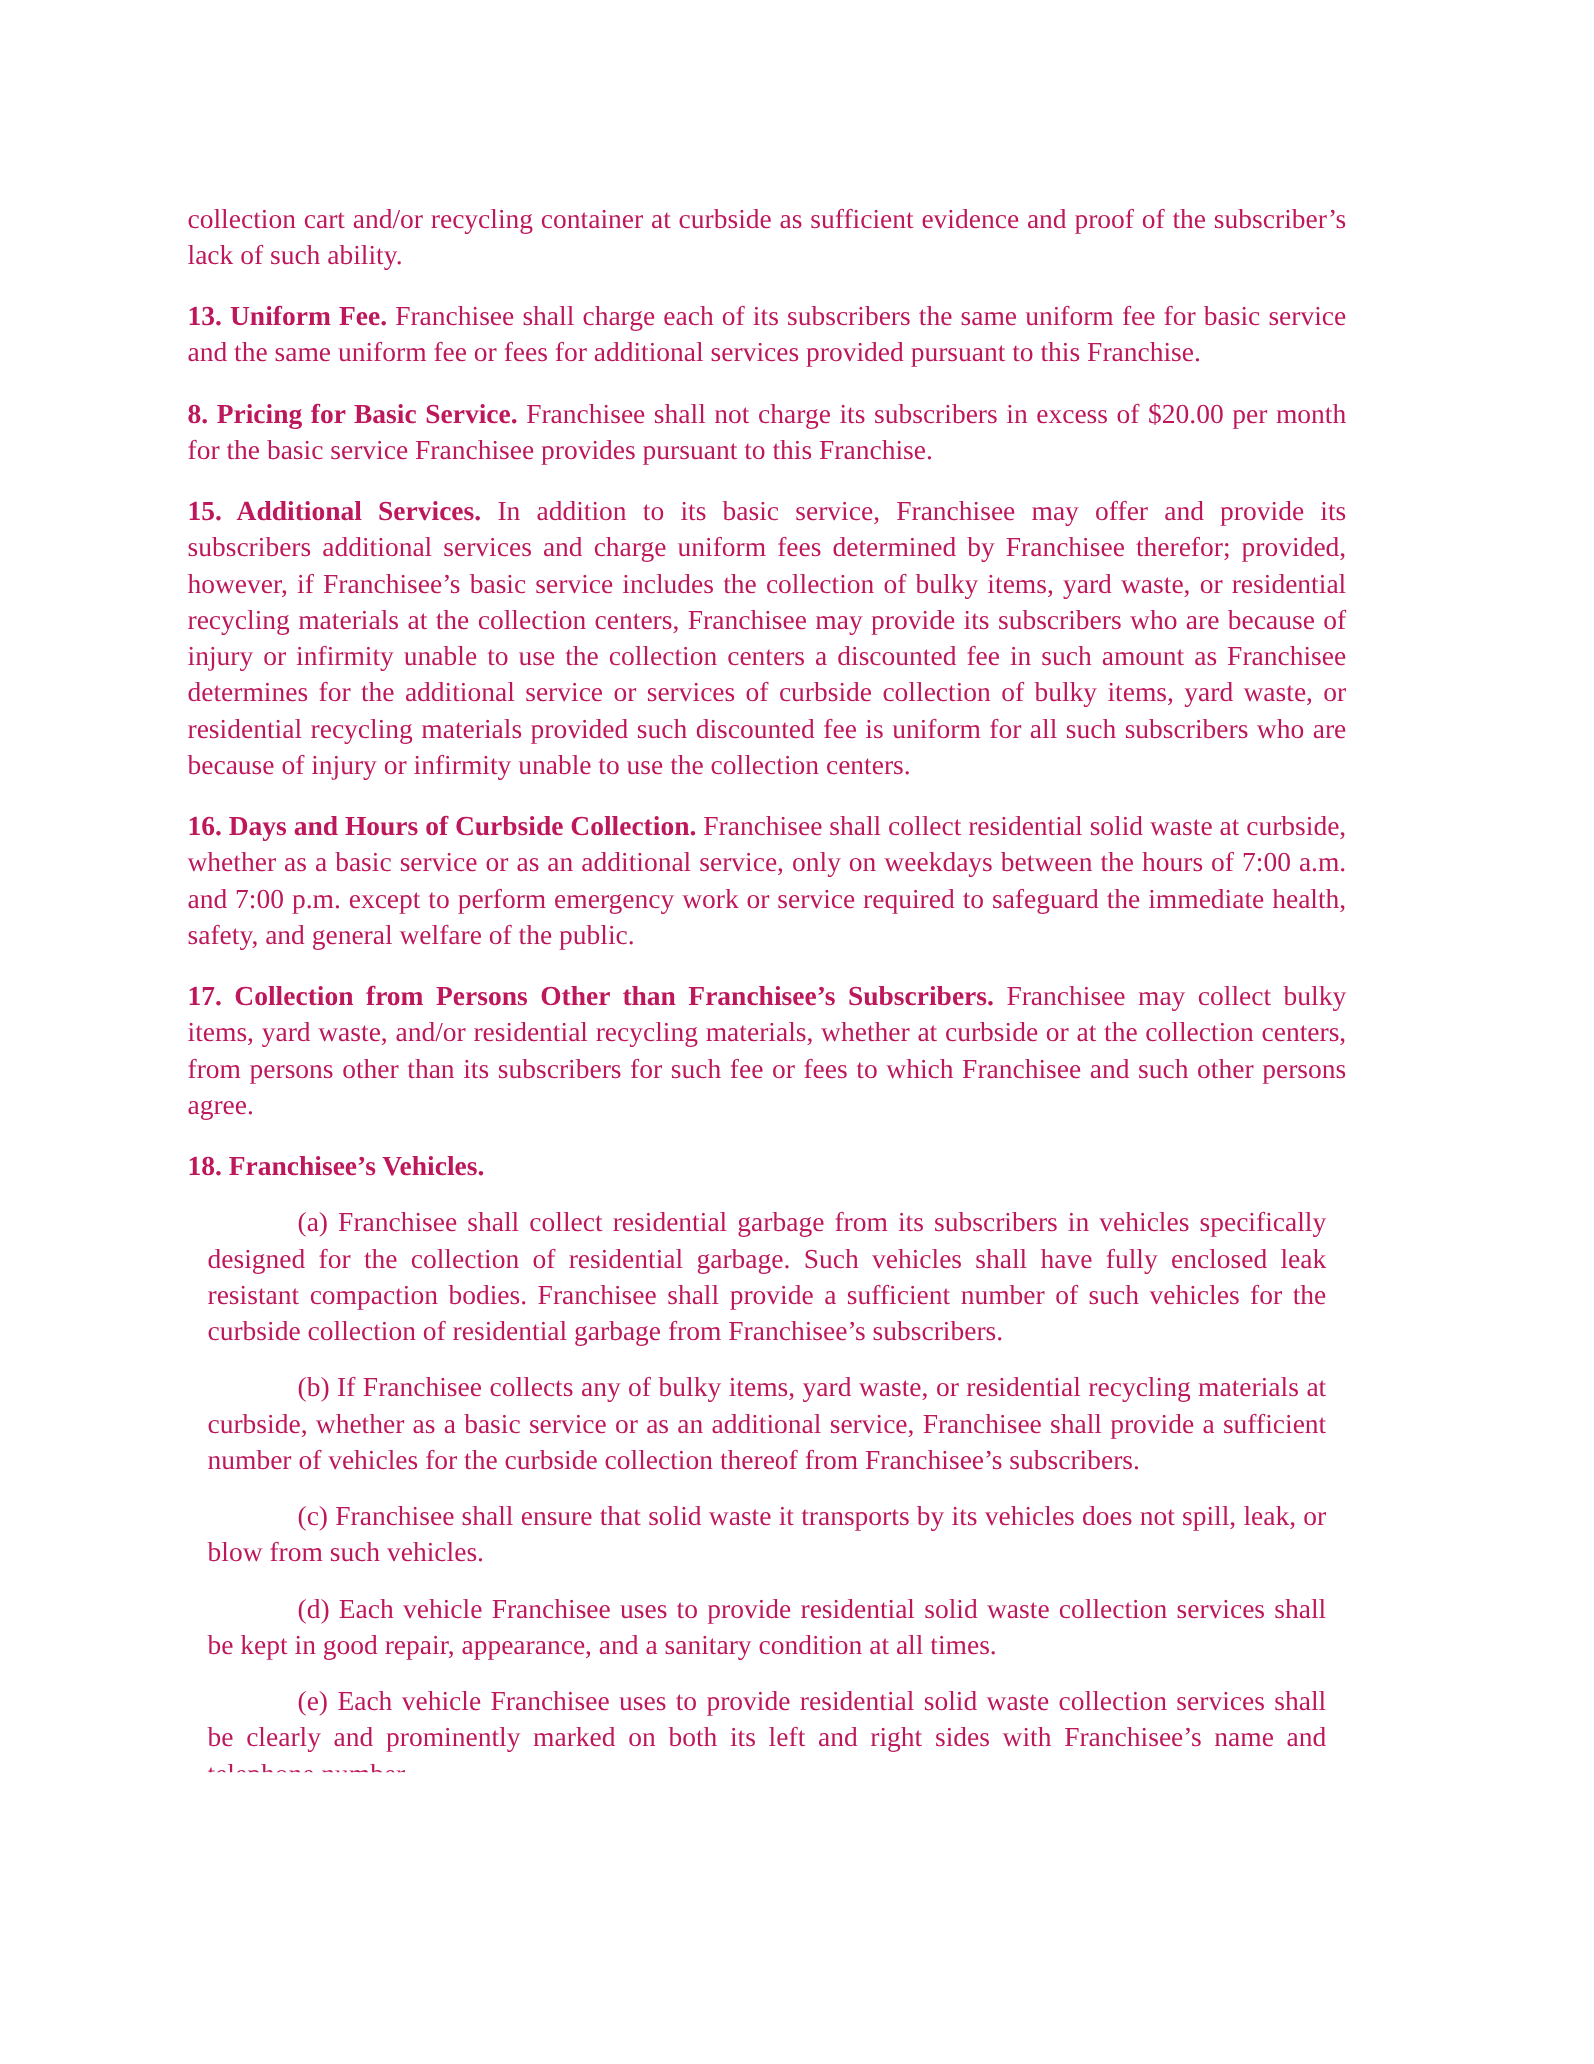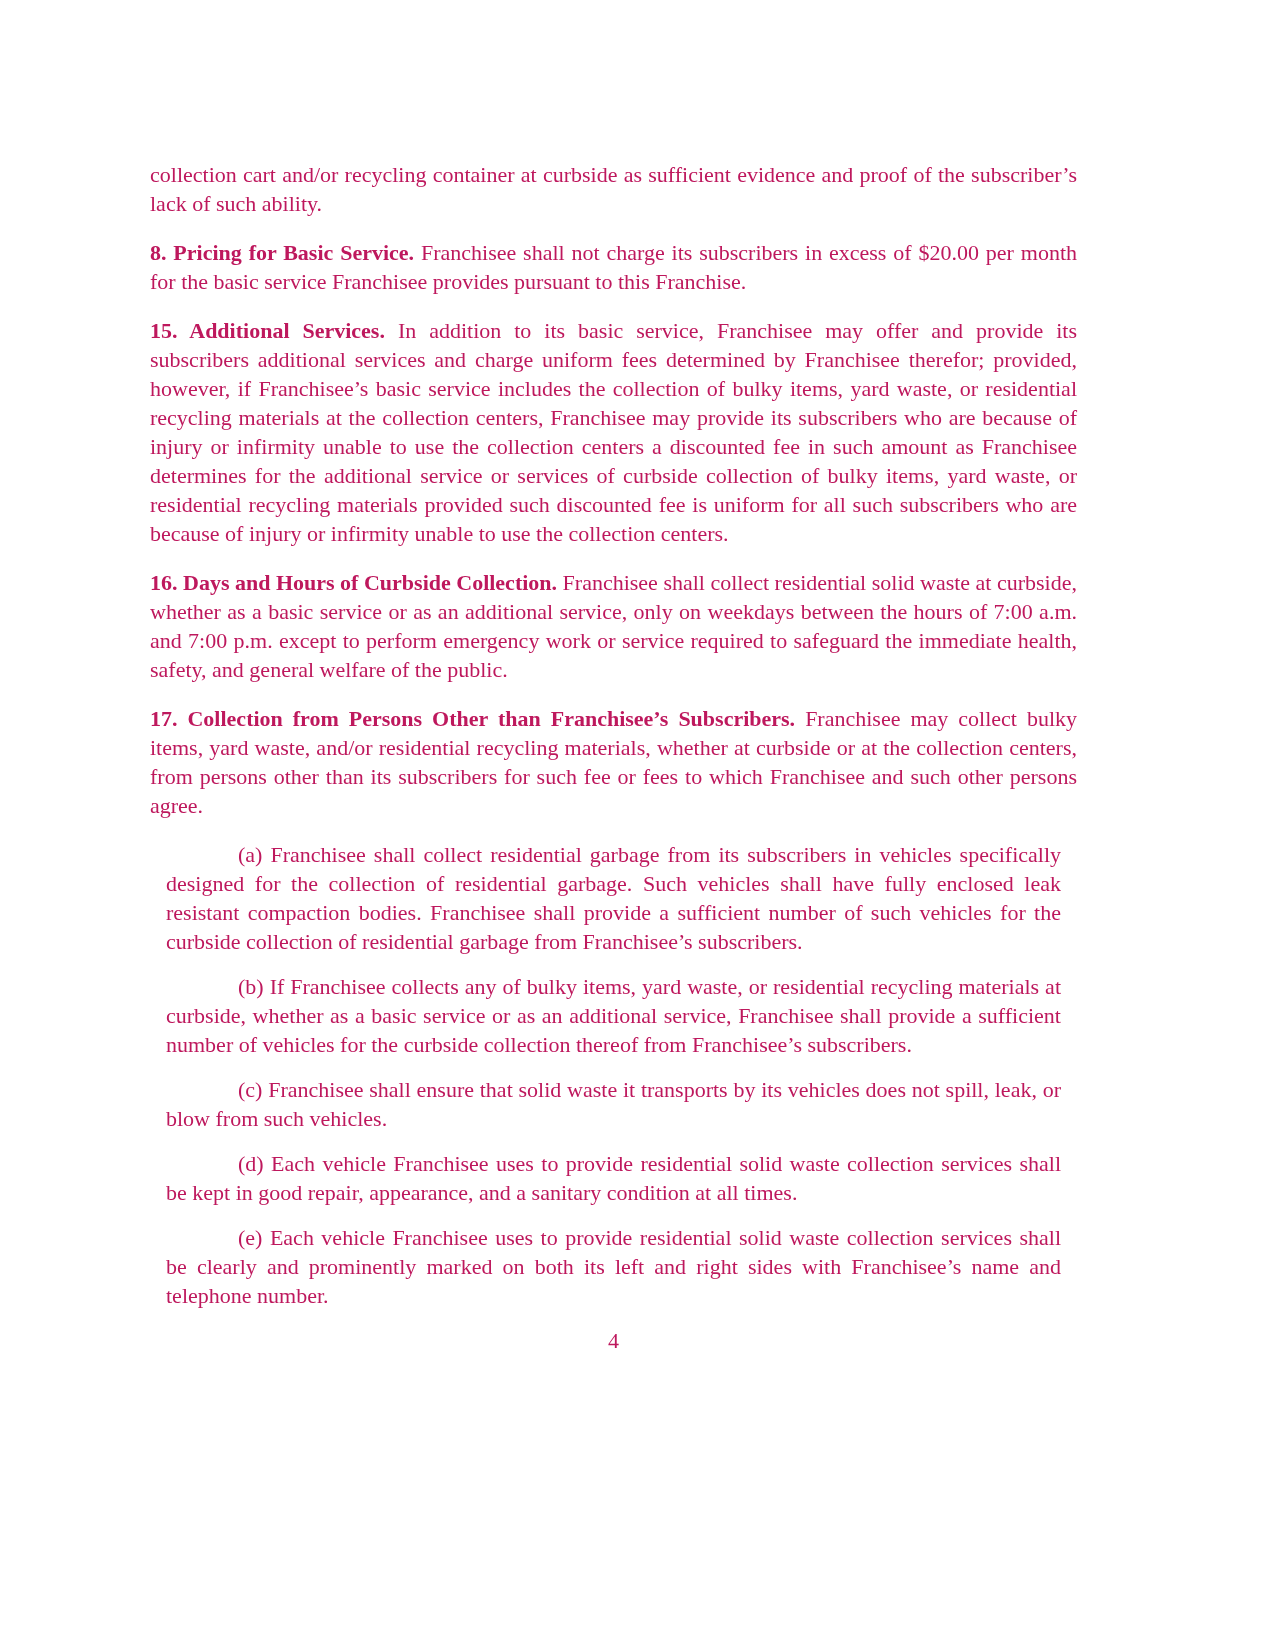--- a/index.html
+++ b/index.html
@@ -48,20 +48,24 @@
 </head>
 <body>
 
 <div class="page">
   <div class="content">
 
     <p class="para">
       <span>collection cart and/or recycling container at curbside as sufficient evidence and proof of the subscriber’s lack of such ability.</span>
     </p>
 
+    <p class="para">
+      <b>13. Uniform Fee.</b>
+      <span>Franchisee shall charge each of its subscribers the same uniform fee for basic service and the same uniform fee or fees for additional services provided pursuant to this Franchise.</span>
+    </p>
 
     <p class="para">
       <b>8. Pricing for Basic Service.</b>
       <span>Franchisee shall not charge its subscribers in excess of $20.00 per month for the basic service Franchisee provides pursuant to this Franchise.</span>
     </p>
 
     <p class="para">
       <b>15. Additional Services.</b>
       <span>In addition to its basic service, Franchisee may offer and provide its subscribers additional services and charge uniform fees determined by Franchisee therefor; provided, however, if Franchisee’s basic service includes the collection of bulky items, yard waste, or residential recycling materials at the collection centers, Franchisee may provide its subscribers who are because of injury or infirmity unable to use the collection centers a discounted fee in such amount as Franchisee determines for the additional service or services of curbside collection of bulky items, yard waste, or residential recycling materials provided such discounted fee is uniform for all such subscribers who are because of injury or infirmity unable to use the collection centers.</span>
     </p>
@@ -69,20 +73,23 @@
     <p class="para">
       <b>16. Days and Hours of Curbside Collection.</b>
       <span>Franchisee shall collect residential solid waste at curbside, whether as a basic service or as an additional service, only on weekdays between the hours of 7:00 a.m. and 7:00 p.m. except to perform emergency work or service required to safeguard the immediate health, safety, and general welfare of the public.</span>
     </p>
 
     <p class="para">
       <b>17. Collection from Persons Other than Franchisee’s Subscribers.</b>
       <span>Franchisee may collect bulky items, yard waste, and/or residential recycling materials, whether at curbside or at the collection centers, from persons other than its subscribers for such fee or fees to which Franchisee and such other persons agree.</span>
     </p>
 
+    <p class="section-18-heading">
+      <b>18. Franchisee’s Vehicles.</b>
+    </p>
     <p class="sub-para">(a) Franchisee shall collect residential garbage from its subscribers in vehicles specifically designed for the collection of residential garbage. Such vehicles shall have fully enclosed leak resistant compaction bodies. Franchisee shall provide a sufficient number of such vehicles for the curbside collection of residential garbage from Franchisee’s subscribers.</p>
     <p class="sub-para">(b) If Franchisee collects any of bulky items, yard waste, or residential recycling materials at curbside, whether as a basic service or as an additional service, Franchisee shall provide a sufficient number of vehicles for the curbside collection thereof from Franchisee’s subscribers.</p>
     <p class="sub-para">(c) Franchisee shall ensure that solid waste it transports by its vehicles does not spill, leak, or blow from such vehicles.</p>
     <p class="sub-para">(d) Each vehicle Franchisee uses to provide residential solid waste collection services shall be kept in good repair, appearance, and a sanitary condition at all times.</p>
     <p class="sub-para">(e) Each vehicle Franchisee uses to provide residential solid waste collection services shall be clearly and prominently marked on both its left and right sides with Franchisee’s name and telephone number.</p>
 
     <div class="page-footer">4</div>
 
   </div>
 </div>

